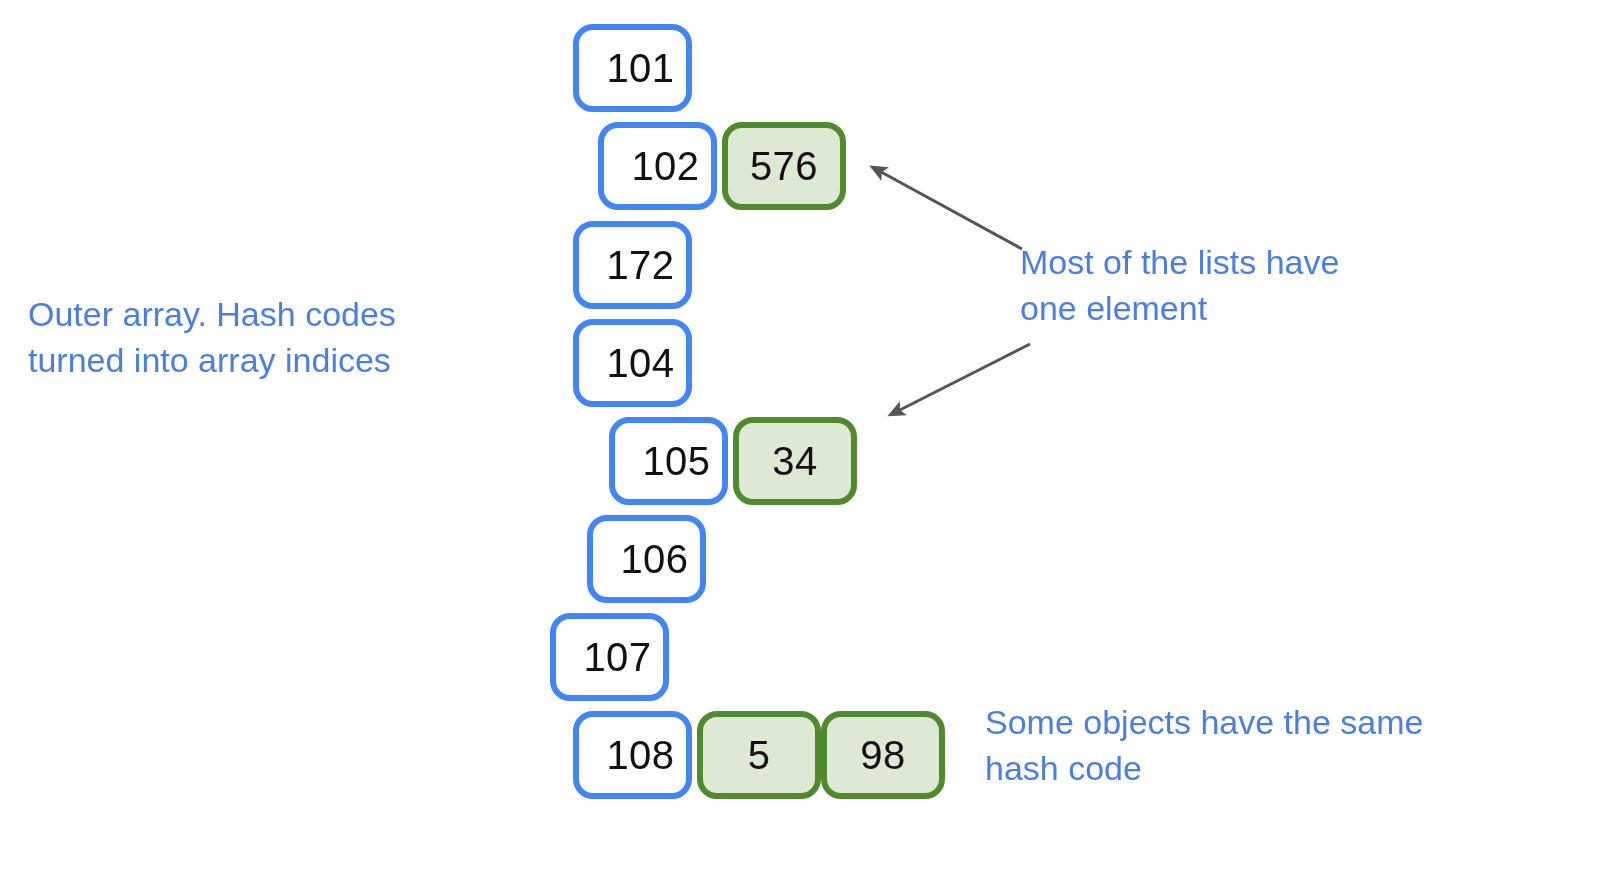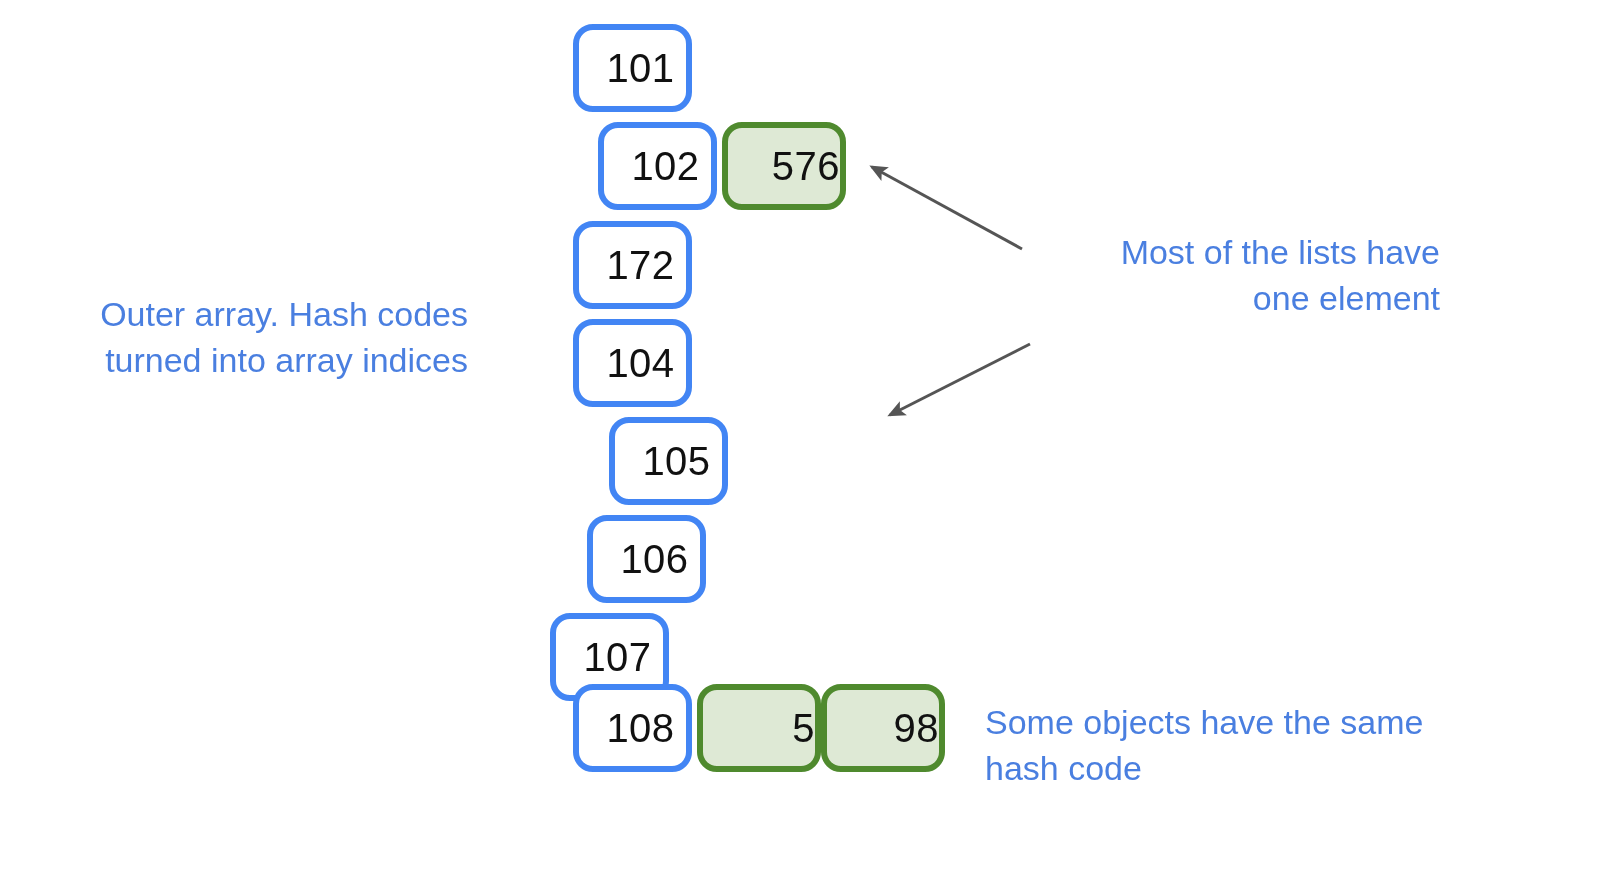--- a/index.html
+++ b/index.html
@@ -51,21 +51,21 @@
   
   .node {
     box-sizing: border-box;
     width: 124px;
     height: 88px;
     border: 6px solid var(--green-border);
     background: var(--green-fill);
     border-radius: 20px;
     display: flex;
     align-items: center;
-    justify-content: flex-end;
+    justify-content: center;
     position: relative;
     z-index: 1;
     margin-left: 5px;
   }
   .node + .node {
     margin-left: 0px;
   }
   .node-label {
     font-size: 40px;
     line-height: 1;
@@ -76,22 +76,22 @@
 
   
   .annotation {
     position: absolute;
     color: var(--anno-color);
     font-size: 34px;
     line-height: 1.35;
     font-family: "Liberation Sans", sans-serif;
     white-space: pre-line;
   }
-  .anno-left  { left: 28px;  top: 292px;  width: 440px; text-align: right; }
-  .anno-right { left: 1020px; top: 230px; width: 420px; text-align: right; }
+  .anno-left  { left: 28px;  top: 292px;  width: 440px; text-align: left; }
+  .anno-right { left: 1020px; top: 240px; width: 420px; text-align: left; }
   .anno-bottom{ left: 985px; top: 700px;  width: 540px; }
 
   
   #arrow-layer {
     position: absolute;
     left: 0; top: 0;
     width: 1600px;
     height: 890px;
     pointer-events: none;
     z-index: 5;
@@ -136,35 +136,38 @@
   <div class="bucket-row" style="left:573px; top:319px;text-align:right;">
     <div class="bucket">
       <span class="bucket-label">104</span>
     </div>
   </div>
 
   <div class="bucket-row" style="left:573px; top:417px;margin-left:36px;">
     <div class="bucket">
       <span class="bucket-label">105</span>
     </div>
+    <div class="node">
+      <span class="node-label">34</span>
+    </div>
   </div>
 
   <div class="bucket-row" style="left:587px; top:515px;">
     <div class="bucket">
       <span class="bucket-label">106</span>
     </div>
   </div>
 
   <div class="bucket-row" style="left:550px; top:613px;">
     <div class="bucket">
       <span class="bucket-label">107</span>
     </div>
   </div>
 
-  <div class="bucket-row" style="left:573px; top:684px;">
+  <div class="bucket-row" style="left:573px; top:711px;">
     <div class="bucket">
       <span class="bucket-label">108</span>
     </div>
     <div class="node">
       <span class="node-label">5</span>
     </div>
     <div class="node">
       <span class="node-label">98</span>
     </div>
   </div>

